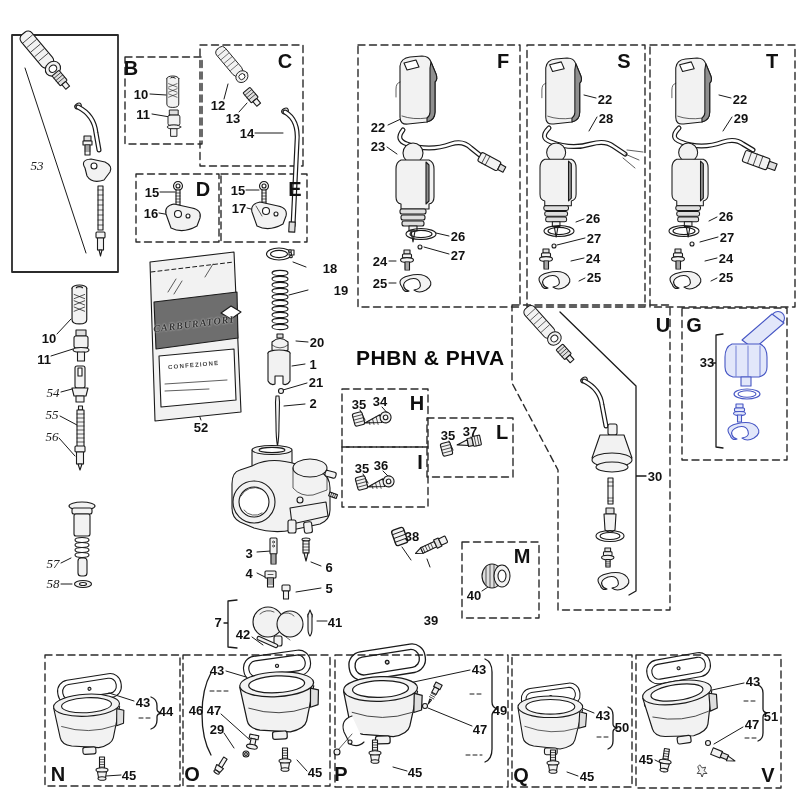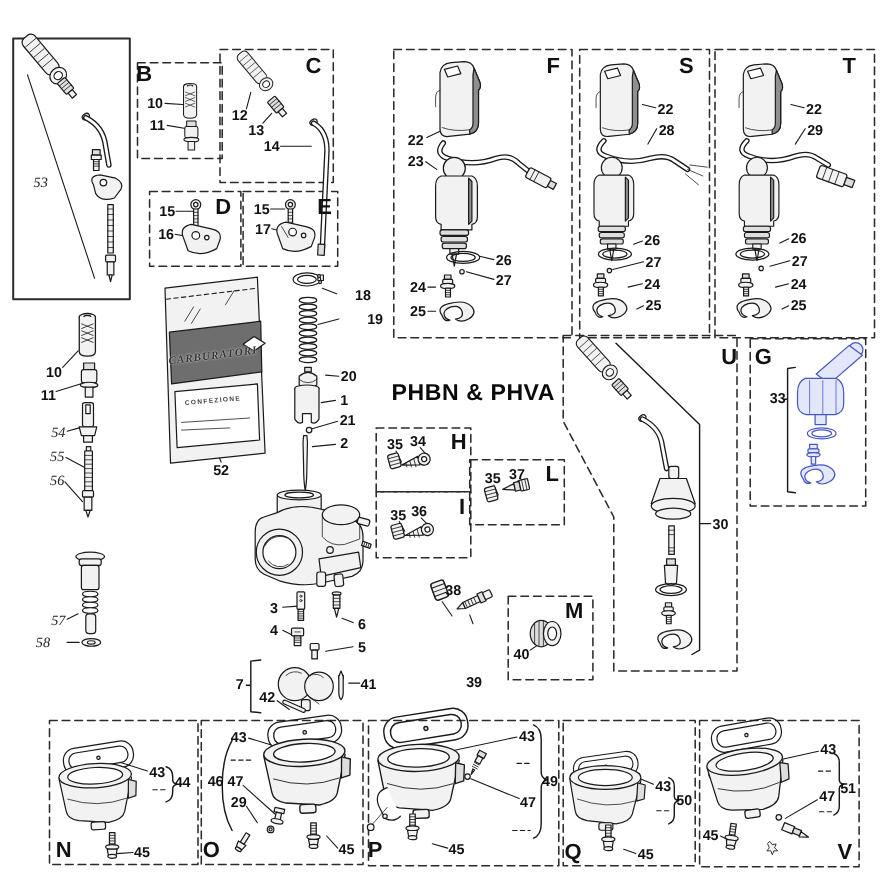--- a/index.html
+++ b/index.html
@@ -605,21 +605,21 @@
       <span class="plabel" style="left: 726px; top: 216px;">26</span>
       <span class="plabel" style="left: 727px; top: 237px;">27</span>
       <span class="plabel" style="left: 726px; top: 258px;">24</span>
       <span class="plabel" style="left: 726px; top: 277px;">25</span>
       <span class="plabel" style="left: 49px; top: 338px;">10</span>
       <span class="plabel" style="left: 44px; top: 359px;">11</span>
       <span class="plabel it" style="left: 53px; top: 393px;">54</span>
       <span class="plabel it" style="left: 52px; top: 415px;">55</span>
       <span class="plabel it" style="left: 52px; top: 437px;">56</span>
       <span class="plabel it" style="left: 53px; top: 564px;">57</span>
-      <span class="plabel it" style="left: 39px; top: 584px;">58</span>
+      <span class="plabel it" style="left: 53px; top: 584px;">58</span>
       <span class="plabel" style="left: 201px; top: 427px;">52</span>
       <span class="plabel" style="left: 330px; top: 268px;">18</span>
       <span class="plabel" style="left: 316px; top: 290px; margin-left: 25px;">19</span>
       <span class="plabel" style="left: 317px; top: 342px;">20</span>
       <span class="plabel" style="left: 313px; top: 364px;">1</span>
       <span class="plabel" style="left: 316px; top: 382px;">21</span>
       <span class="plabel" style="left: 313px; top: 403px;">2</span>
       <span class="plabel" style="left: 249px; top: 553px;">3</span>
       <span class="plabel" style="left: 249px; top: 573px;">4</span>
       <span class="plabel" style="left: 329px; top: 567px;">6</span>

